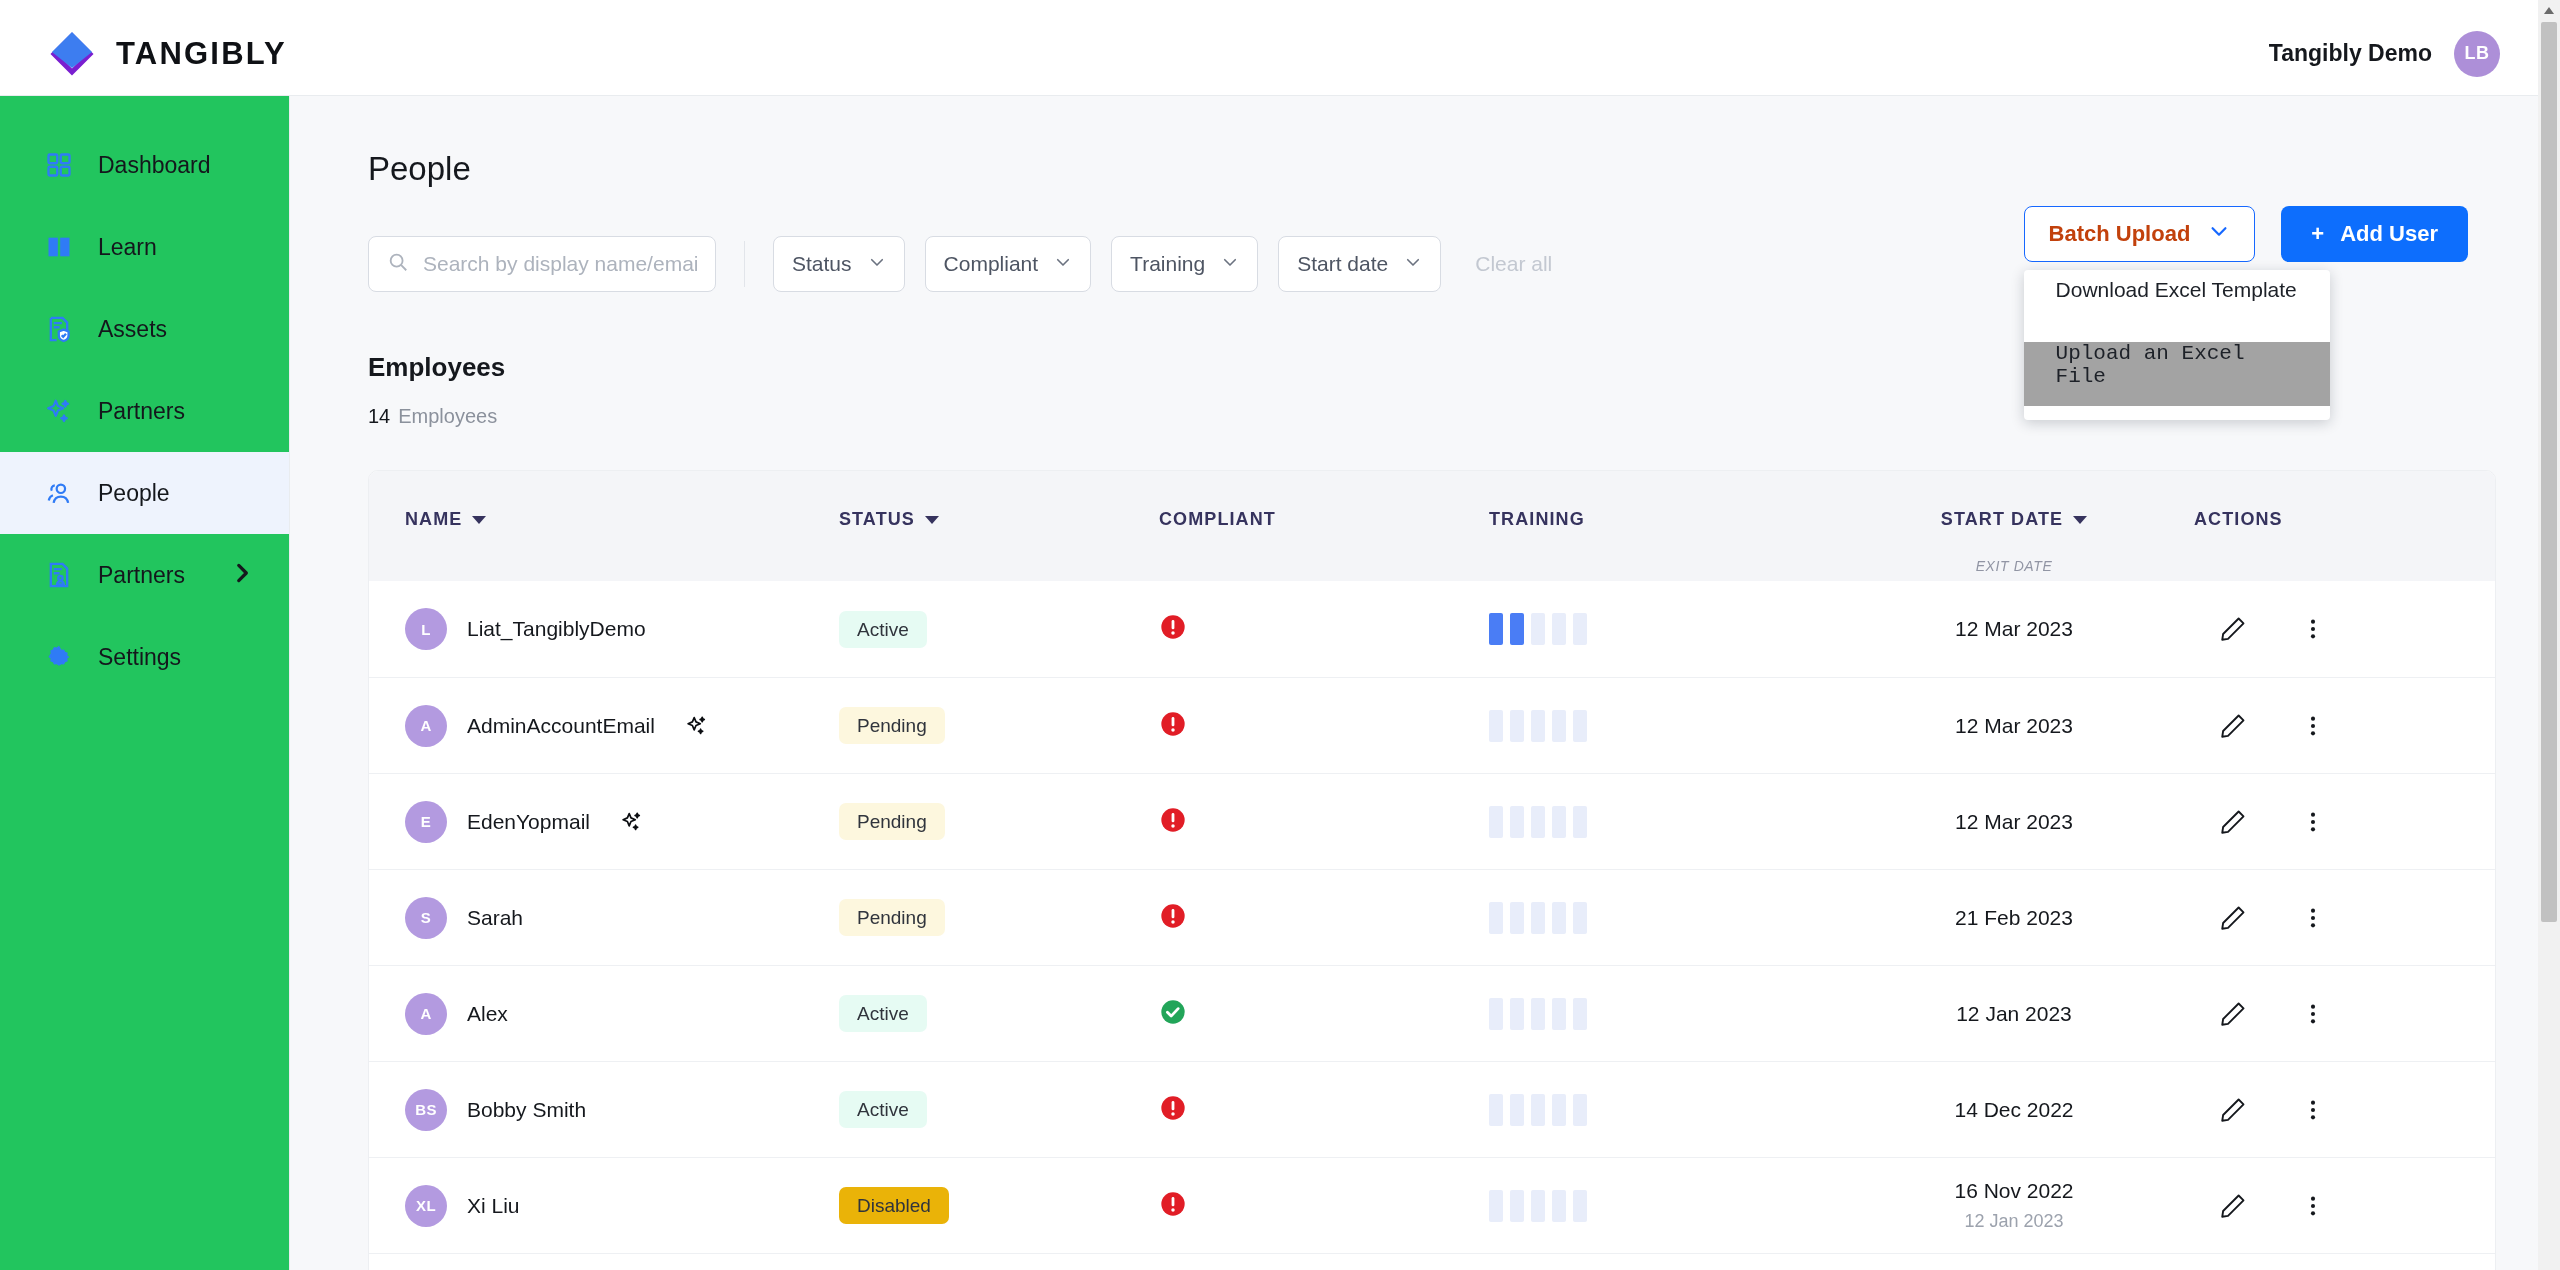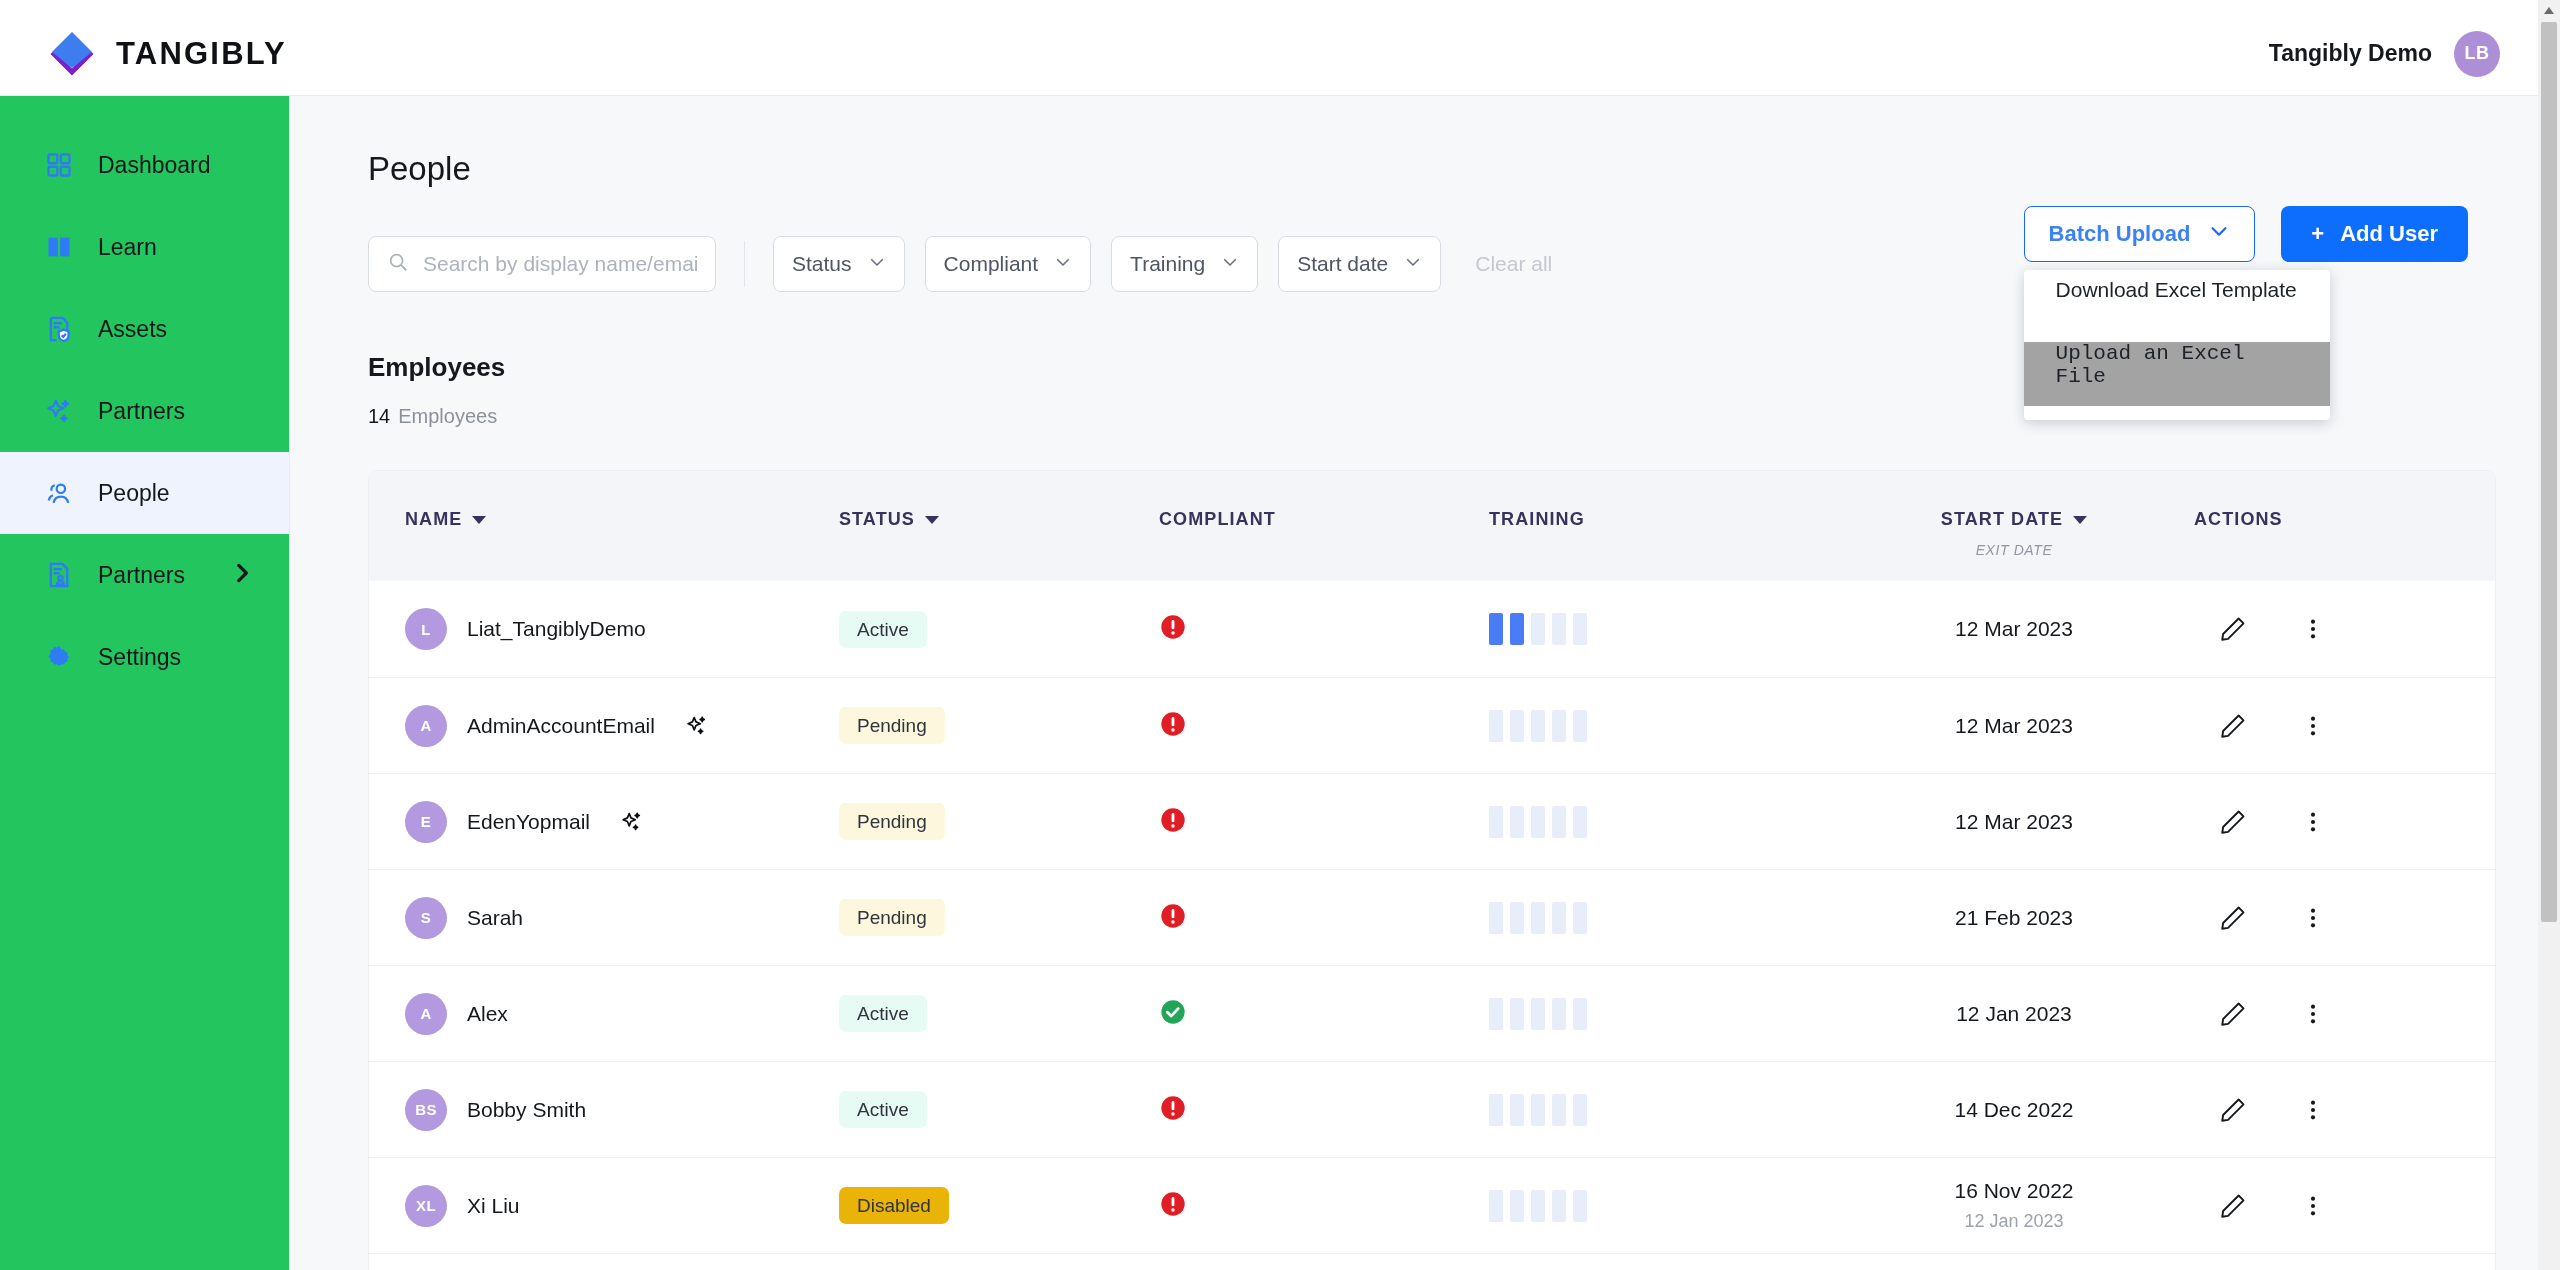--- a/index.html
+++ b/index.html
@@ -78,21 +78,21 @@
   }
   .t-head {
     display: flex; align-items: flex-start; height: 110px;
     background: #f4f5f8; padding-top: 38px;
   }
   .th {
     font-size: 18px; font-weight: 700; letter-spacing: 1.1px;
     color: #36335e; text-transform: uppercase; display: flex; align-items: flex-start; gap: 10px;
   }
   .th .sub { display: block; font-size: 14px; font-weight: 400; font-style: italic;
-             letter-spacing: .6px; color: #9195a4; margin-top: 12px; text-align: center; }
+             letter-spacing: .6px; color: #9195a4; margin-top: 28px; text-align: center; }
   .caret { width: 0; height: 0; border-left: 7px solid transparent; border-right: 7px solid transparent;
            border-top: 8px solid #36335e; margin-top: 7px; }
 
   .col-name   { width: 470px; padding-left: 36px; }
   .col-status { width: 320px; }
   .col-comp   { width: 330px; }
   .col-train  { width: 345px; }
   .col-date   { width: 360px; text-align: center; }
   .col-act    { width: 300px; }
 
@@ -126,21 +126,21 @@
   .date-main { font-size: 21px; color: #15181d; text-align: center; }
   .date-exit { font-size: 18px; color: #9ca2ad; text-align: center; margin-top: 8px; }
 
   .actions { display: flex; align-items: center; gap: 52px; padding-left: 24px; }
   .icon-btn { cursor: pointer; display: inline-flex; }
 
   
   .main-actions { position: absolute; top: 110px; right: 92px; display: flex; align-items: flex-start; gap: 26px; z-index: 30; }
   .btn-batch {
     height: 56px; background: #fff; border: 1px solid #1668ff; border-radius: 8px;
-    color: #3b82f6; font-size: 22px; font-weight: 700; display: flex; align-items: center;
+    color: #c2410c; font-size: 22px; font-weight: 700; display: flex; align-items: center;
     gap: 18px; padding: 0 24px; cursor: pointer; white-space: nowrap;
   }
   .btn-add {
     height: 56px; background: #0d6efd; border: none; border-radius: 8px; color: #fff;
     font-size: 22px; font-weight: 700; display: flex; align-items: center; gap: 16px;
     padding: 0 30px; cursor: pointer; white-space: nowrap;
   }
   .dropdown {
     position: absolute; top: 64px; left: 0; width: 306px; background: #fff;
     border-radius: 4px; box-shadow: 0 3px 14px rgba(16,24,40,.20); padding: 8px 0 14px; overflow: hidden;

